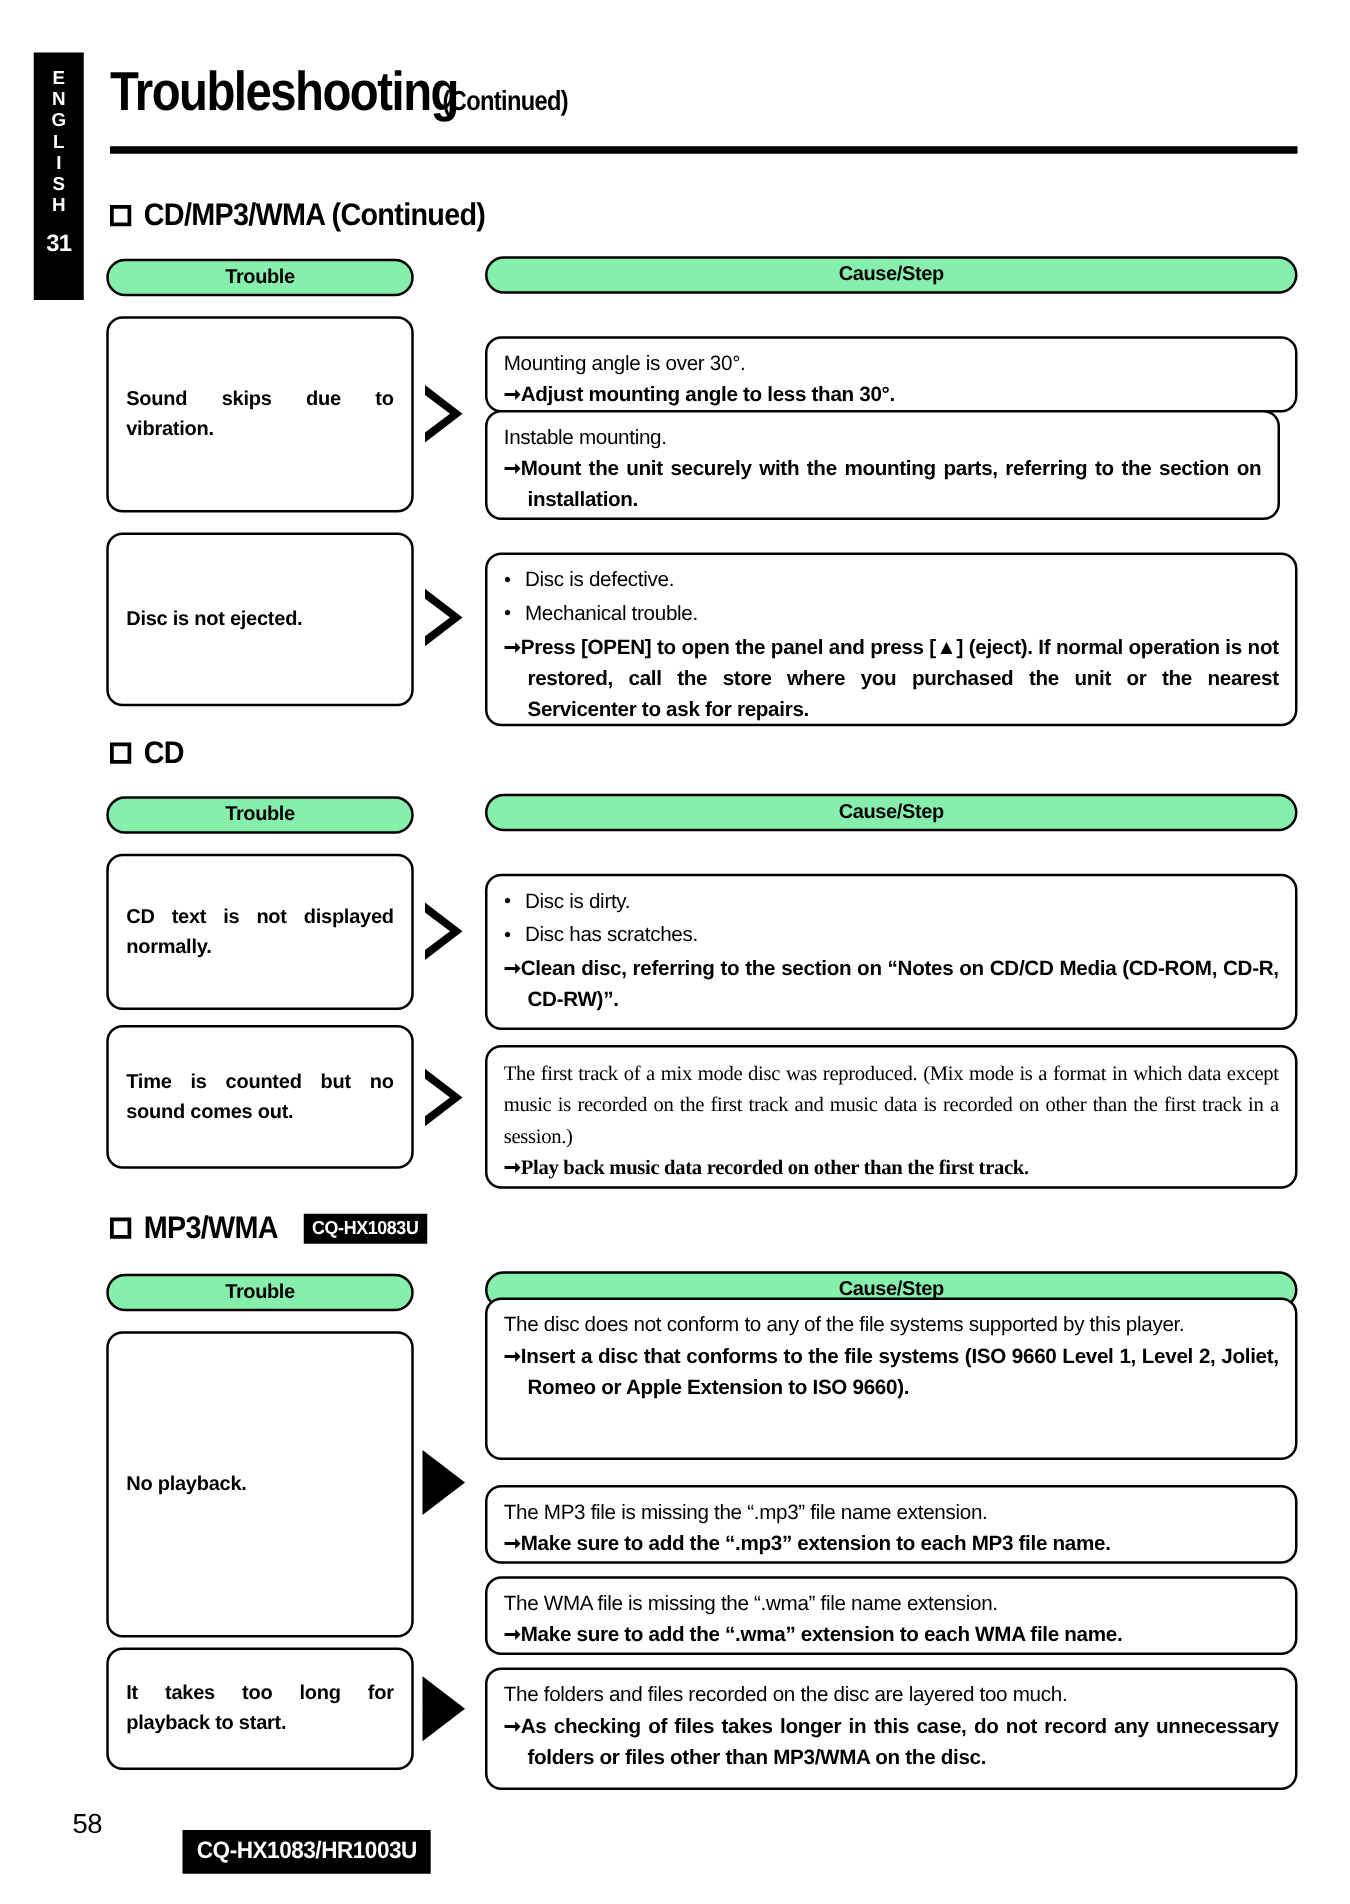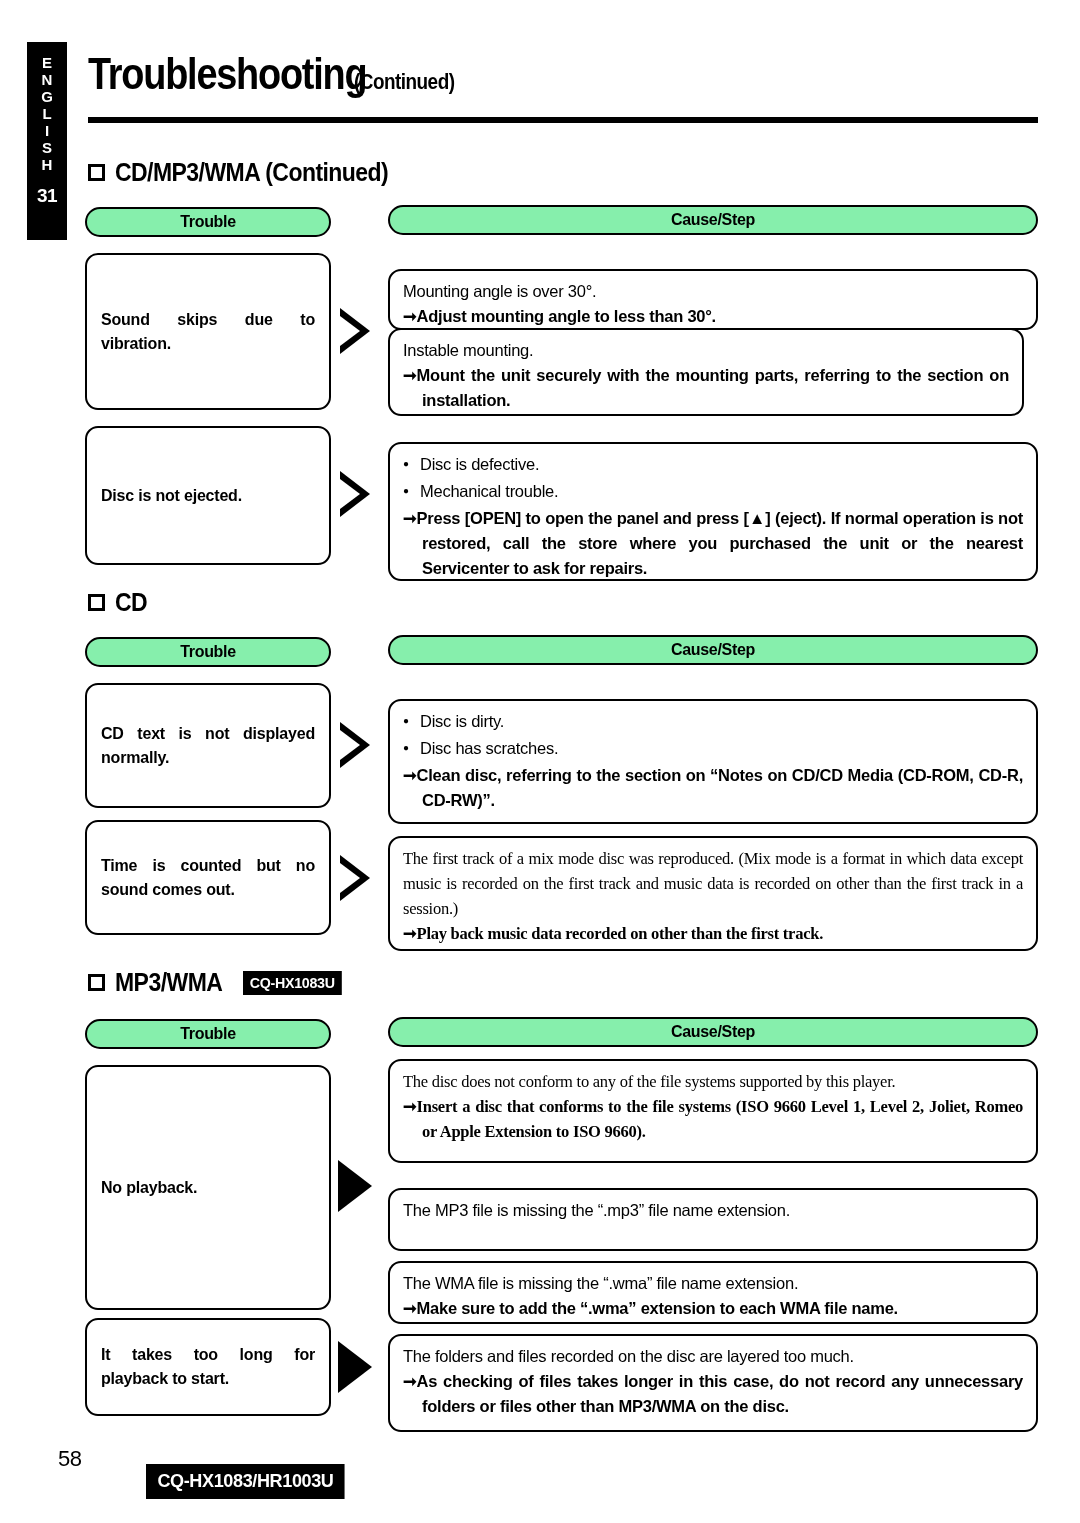--- a/index.html
+++ b/index.html
@@ -213,26 +213,27 @@
   </div>
 
   <div class="pill" style="left:85px;top:1019px;width:246px;">Trouble</div>
   <div class="pill" style="left:388px;top:1017px;width:650px;">Cause/Step</div>
 
   <div class="cell trouble-cell" style="left:85px;top:1065px;width:246px;height:245px;">
     <div class="trouble-text">No playback.</div>
   </div>
   <div class="arrow solid" style="left:338px;top:1160px;"></div>
 
-  <div class="cell cause-cell" style="left:388px;top:1043px;width:650px;height:104px;font-family:Liberation Serif, serif;">
+  <div class="cell cause-cell" style="left:388px;top:1022px;width:650px;height:130px;">
     <div class="cause-line">The disc does not conform to any of the file systems supported by this player.</div>
     <div class="cause-line bold hang just"><span class="gl">➞</span><span>Insert a disc that conforms to the file systems (ISO 9660 Level 1, Level 2, Joliet, Romeo or Apple Extension to ISO 9660).</span></div>
   </div>
   <div class="cell cause-cell" style="left:388px;top:1172px;width:650px;height:63px;">
     <div class="cause-line">The MP3 file is missing the “.mp3” file name extension.</div>
+    <div class="cause-line bold hang"><span class="gl">➞</span><span>Make sure to add the “.mp3” extension to each MP3 file name.</span></div>
   </div>
   <div class="cell cause-cell" style="left:388px;top:1245px;width:650px;height:63px;">
     <div class="cause-line">The WMA file is missing the “.wma” file name extension.</div>
     <div class="cause-line bold hang"><span class="gl">➞</span><span>Make sure to add the “.wma” extension to each WMA file name.</span></div>
   </div>
 
   <div class="cell trouble-cell" style="left:85px;top:1318px;width:246px;height:98px;">
     <div class="trouble-text">It takes too long for playback to start.</div>
   </div>
   <div class="arrow solid" style="left:338px;top:1341px;"></div>

